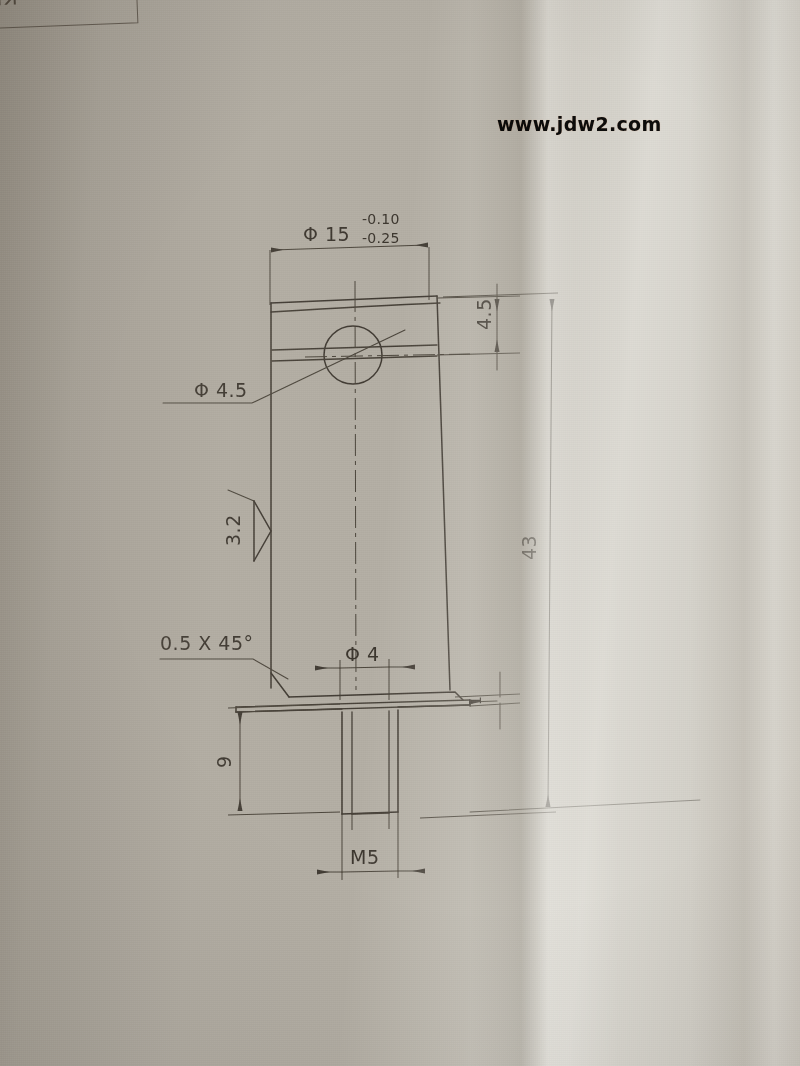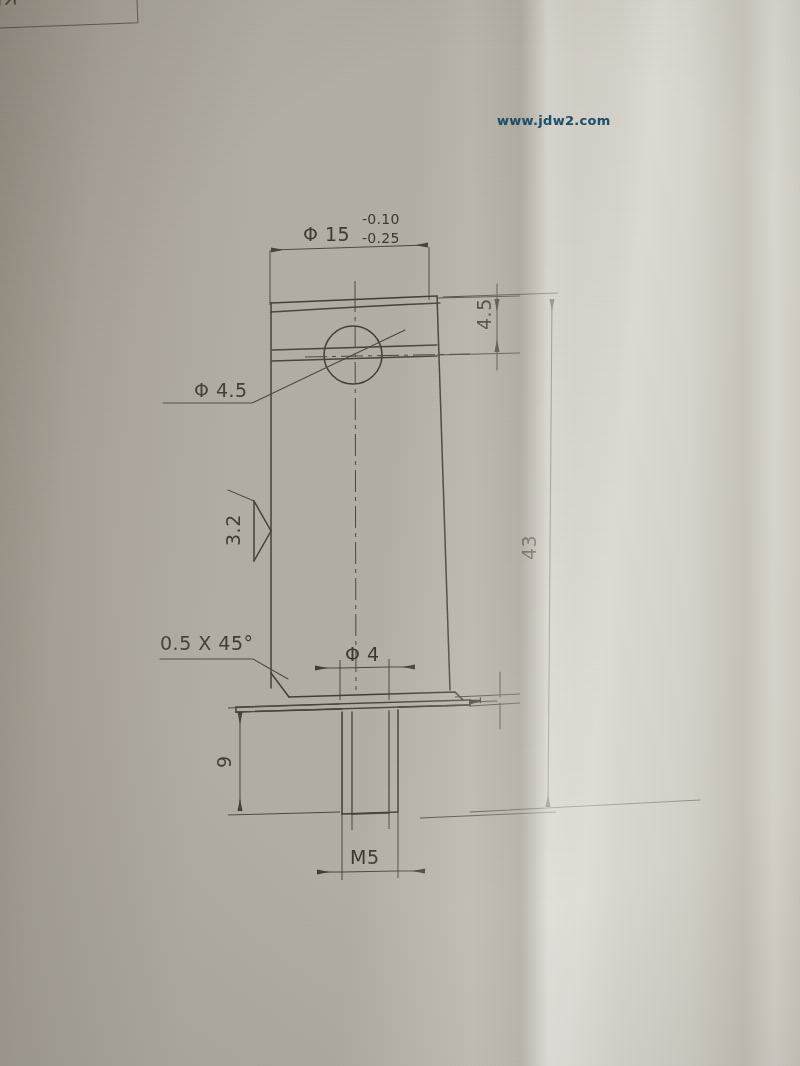--- a/index.html
+++ b/index.html
@@ -82,24 +82,24 @@
     position: absolute;
     inset: 0;
   }
 
   
   .watermark {
     position: absolute;
     left: 497px;
     top: 113px;
     font-family: "DejaVu Sans", sans-serif;
-    font-size: 13px;
+    font-size: 19px;
     font-weight: 600;
     letter-spacing: .3px;
-    color: #0c4a6e;
+    color: #000000;
     opacity: .94;
     white-space: nowrap;
     text-shadow: 0 0 1px rgba(200,90,20,.35);
   }
 
   
   .titleblock-frag {
     position: absolute;
     left: -14px;
     top: -10px;

